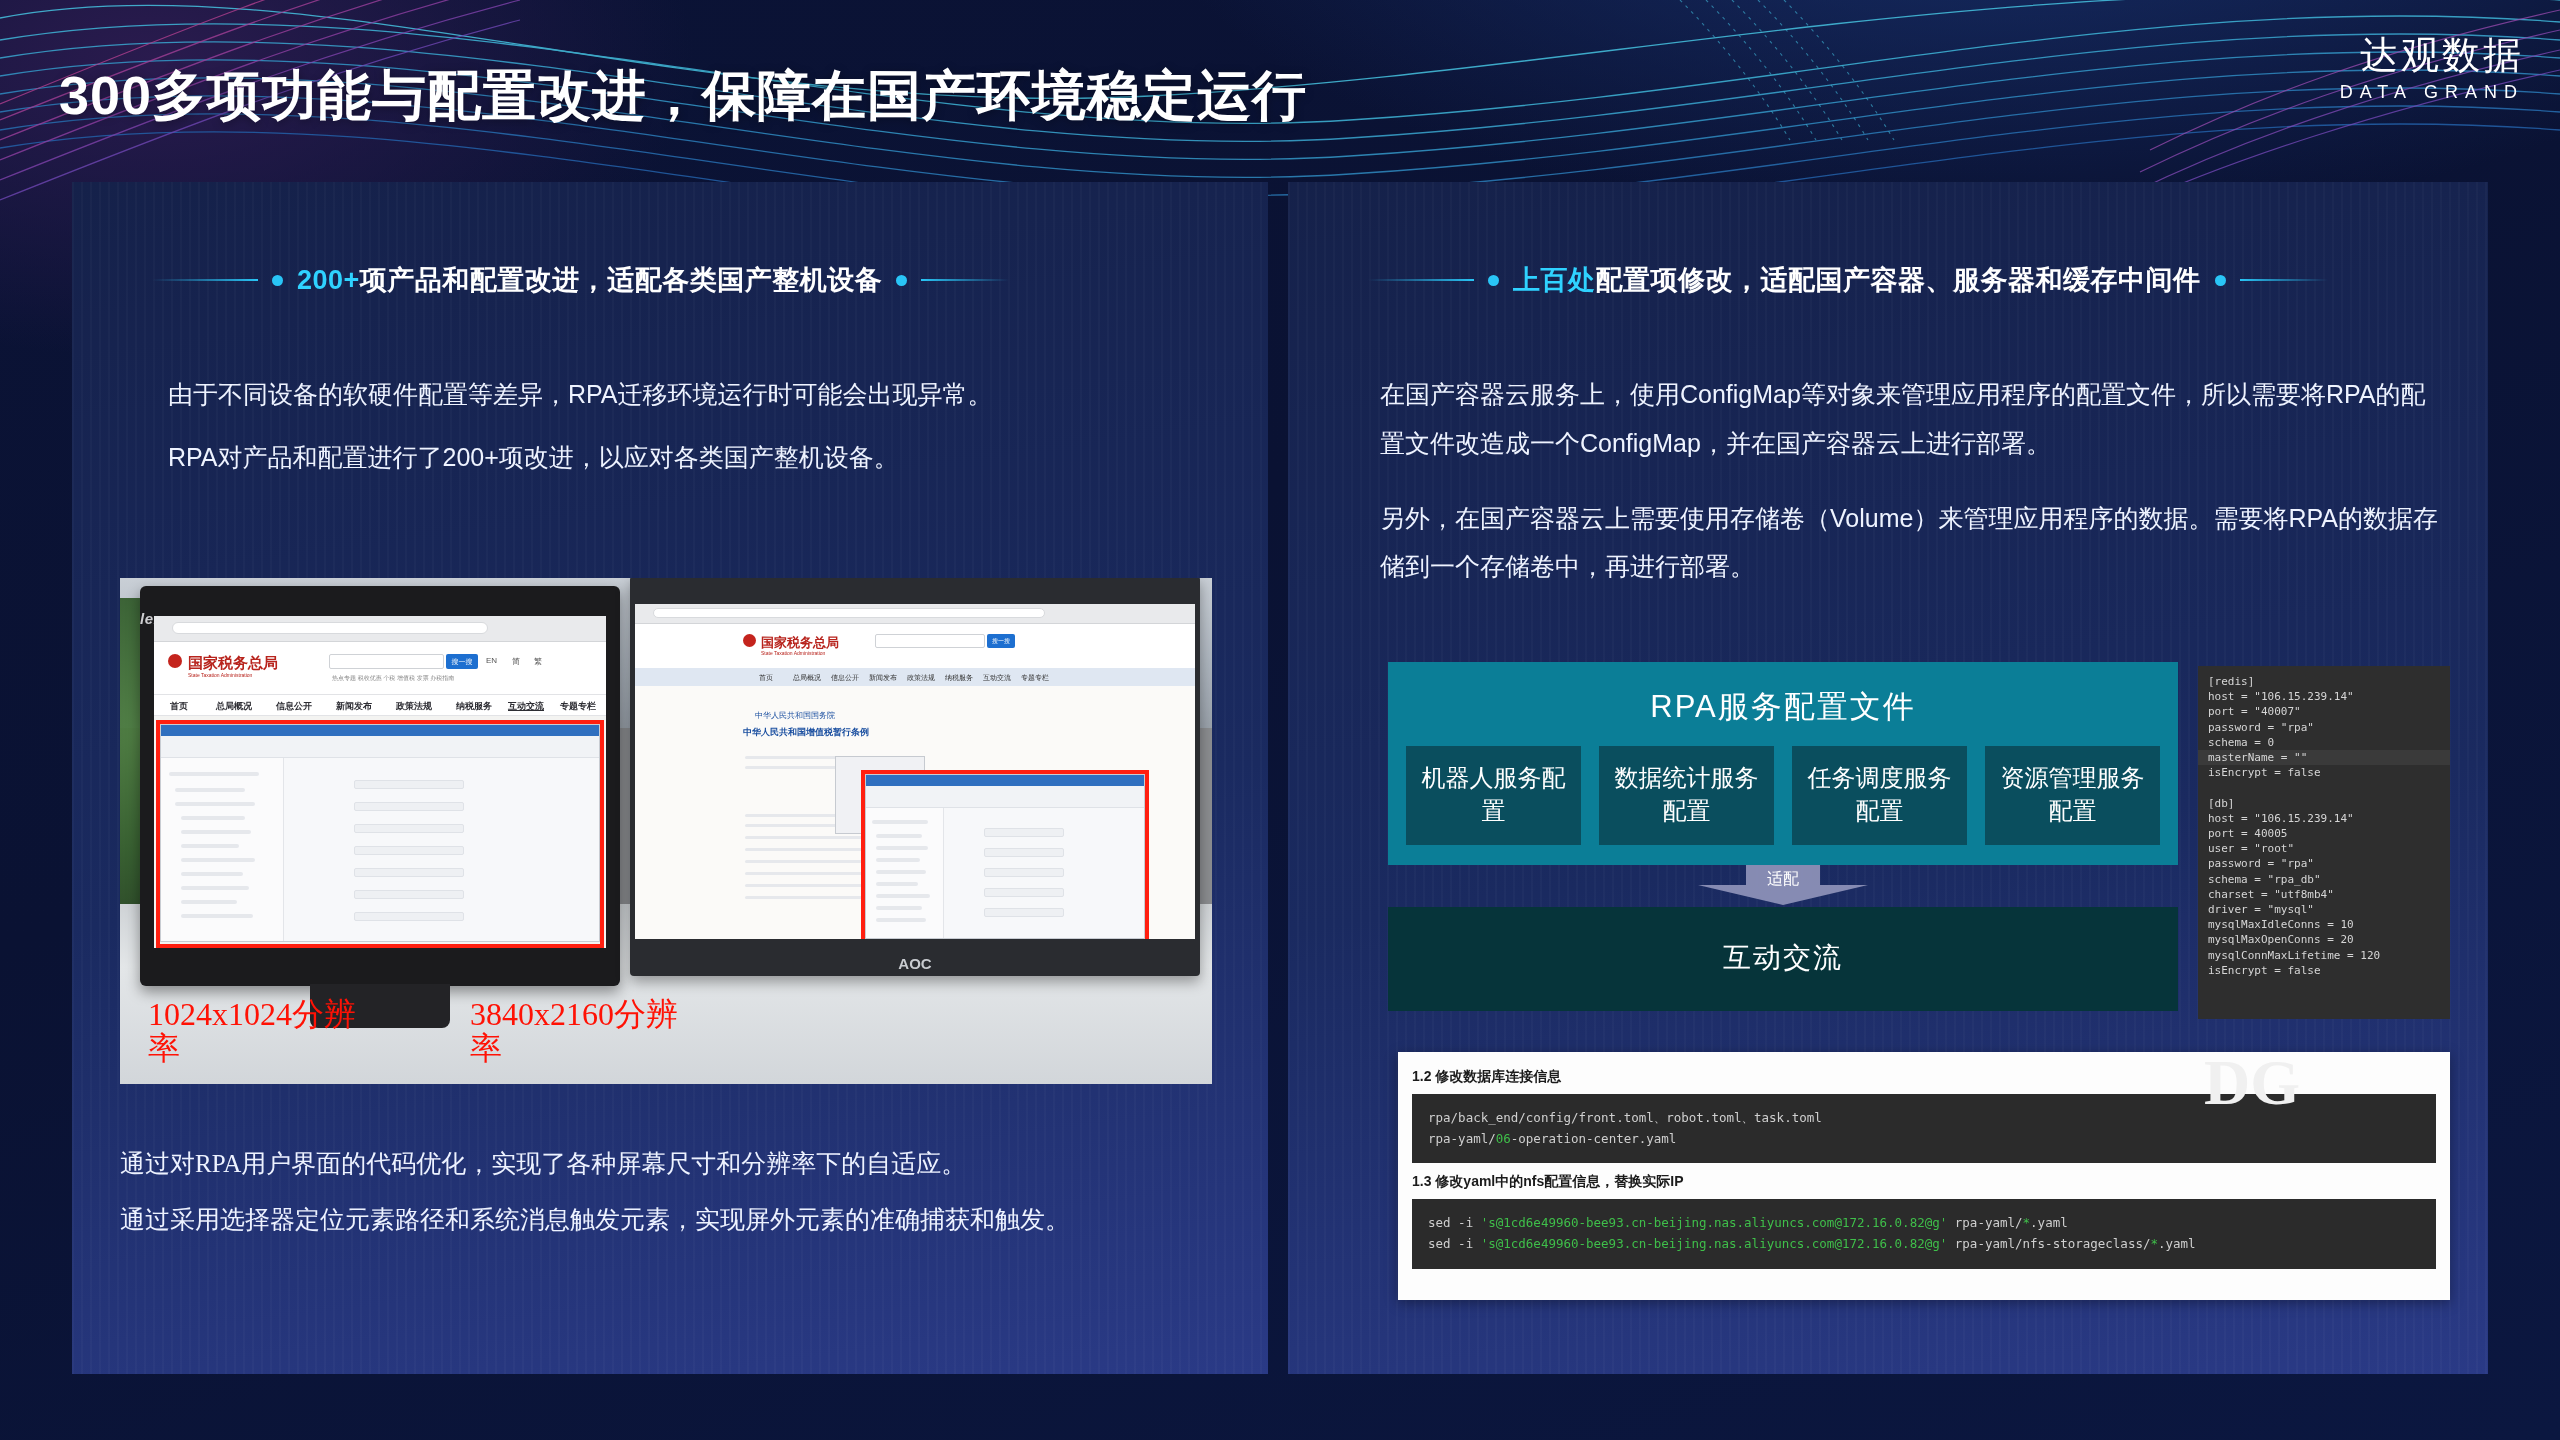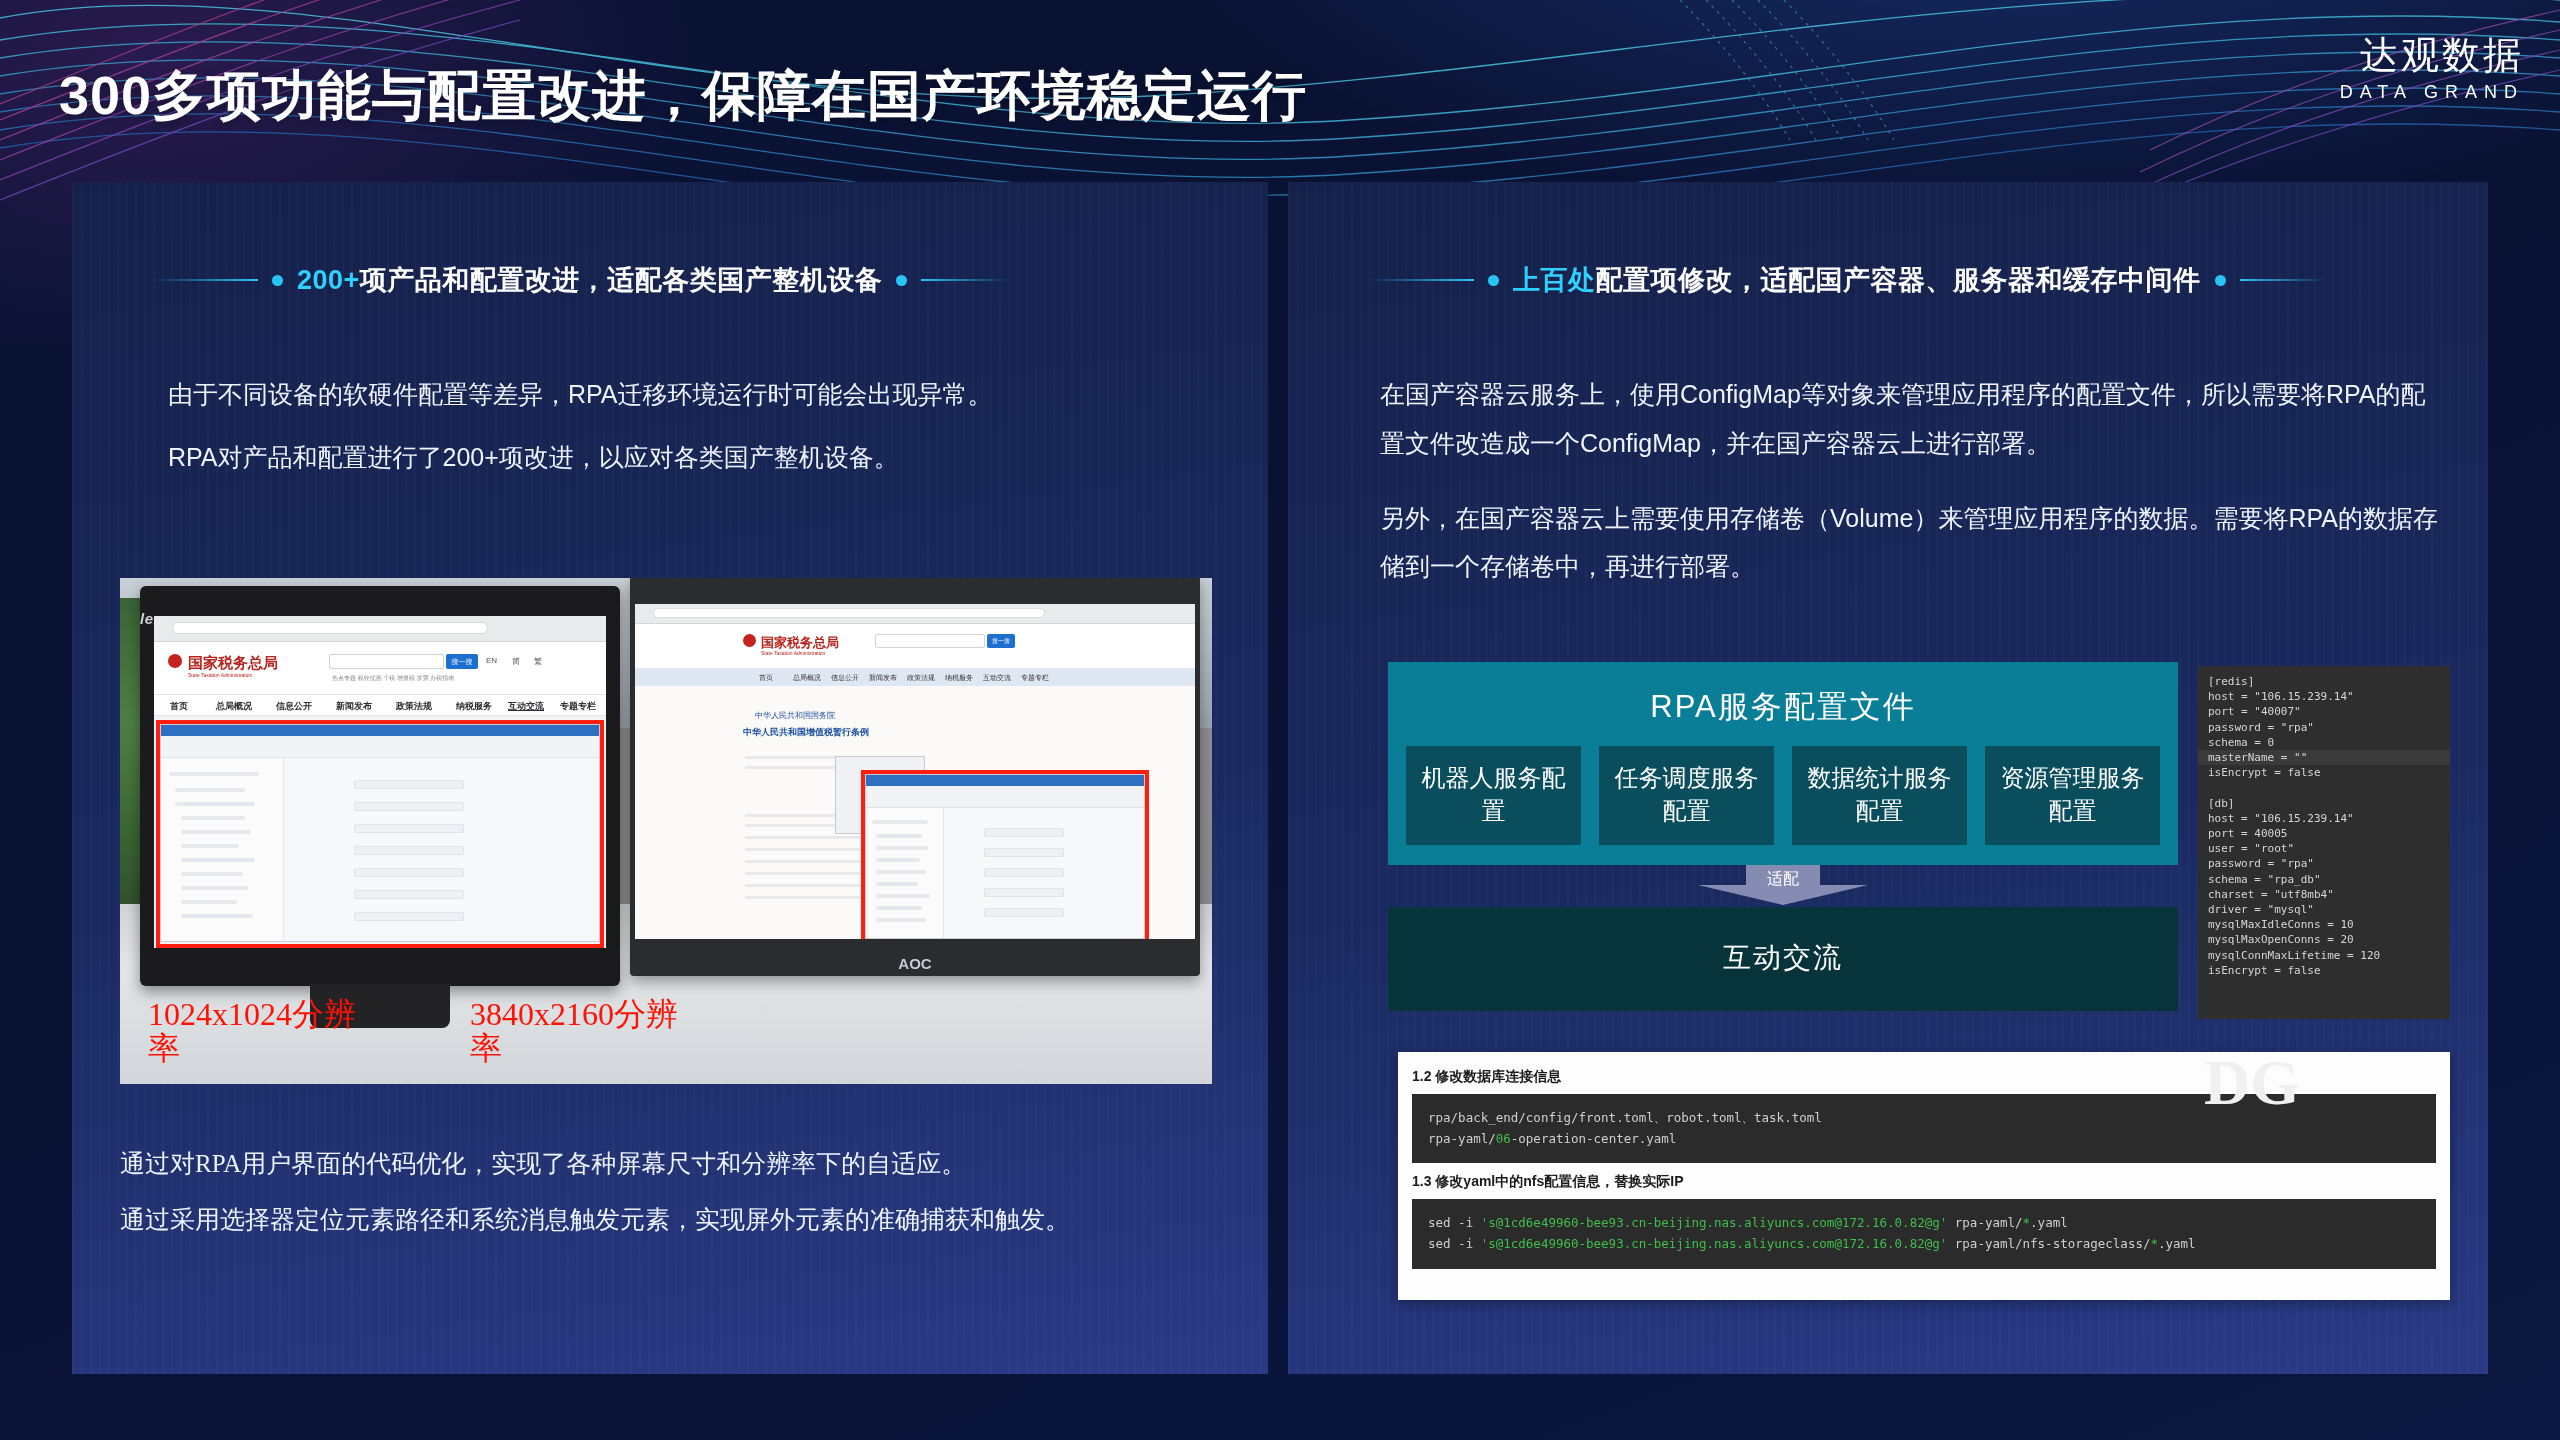--- a/index.html
+++ b/index.html
@@ -414,22 +414,22 @@
   <div class="body-copy" style="left:1380px;top:370px;width:1060px;">
     <p style="margin-bottom:26px;">在国产容器云服务上，使用ConfigMap等对象来管理应用程序的配置文件，所以需要将RPA的配置文件改造成一个ConfigMap，并在国产容器云上进行部署。</p>
     <p>另外，在国产容器云上需要使用存储卷（Volume）来管理应用程序的数据。需要将RPA的数据存储到一个存储卷中，再进行部署。</p>
   </div>
 
   <div class="diagram">
     <div class="dg-outer">
       <div class="dg-title">RPA服务配置文件</div>
       <div class="dg-row">
         <div class="dg-box">机器人服务配置</div>
+        <div class="dg-box">数据统计服务配置</div>
         <div class="dg-box">任务调度服务配置</div>
-        <div class="dg-box">数据统计服务配置</div>
         <div class="dg-box">资源管理服务配置</div>
       </div>
     </div>
     <div class="dg-arrowwrap">
       <svg class="dg-arrow" viewBox="0 0 170 40" preserveAspectRatio="none">
         <polygon points="48,0 122,0 122,20 170,20 85,40 0,20 48,20" fill="#8f94ba" opacity="0.92"></polygon>
       </svg>
       <span class="dg-arrow-lbl">适配</span>
     </div>
     <div class="dg-bottom">互动交流</div>

